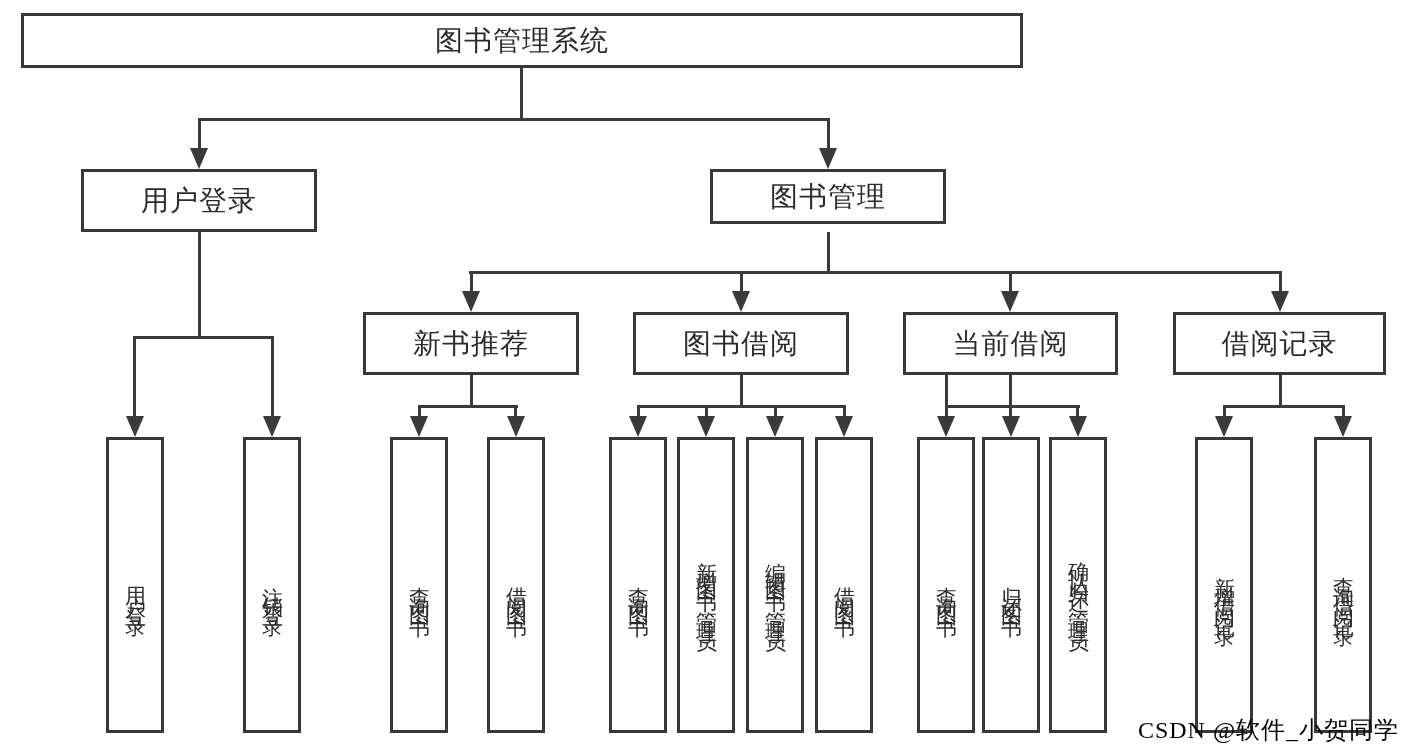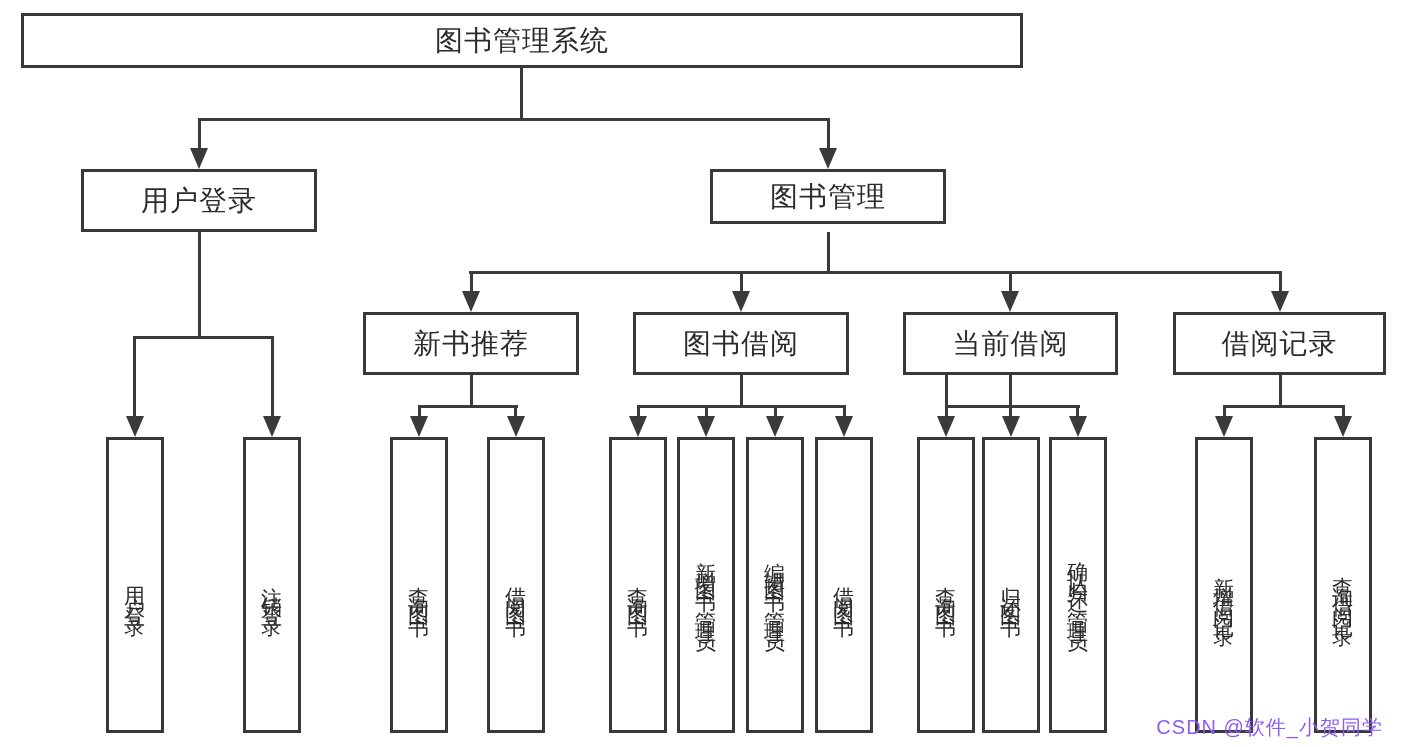--- a/index.html
+++ b/index.html
@@ -1,20 +1,20 @@
 <!DOCTYPE html>
 <html><head>
 <meta charset="utf-8">
 <style>
   html,body{margin:0;padding:0;background:#ffffff;}
   .stage{
     position:relative;
     width:1405px;height:747px;
     background:#ffffff;
-    font-family:Liberation Sans, sans-serif;
+    font-family:Liberation Serif, serif;
     overflow:hidden;
   }
   .node{
     position:absolute;
     box-sizing:border-box;
     border:3px solid #383838;
     background:#ffffff;
     color:#2b2b2b;
     display:flex;
     align-items:center;
@@ -35,23 +35,23 @@
   .vline{position:absolute;width:3px;background:#3a3a3a;}
   .hline{position:absolute;height:3px;background:#3a3a3a;}
   .arrow{
     position:absolute;width:0;height:0;
     border-left:9px solid transparent;
     border-right:9px solid transparent;
     border-top:21px solid #3a3a3a;
   }
   .watermark{
     position:absolute;
-    right:22px;top:714px;
-    font-size:20px;
-    color:#8b5cf6;
+    right:6px;top:714px;
+    font-size:24px;
+    color:#000000;
     letter-spacing:1px;
   }
 </style>
 </head>
 <body>
 
 <div class="stage">
 
   <div class="node" style="left:21px;top:13px;width:1002px;height:55px;">图书管理系统</div>
 

